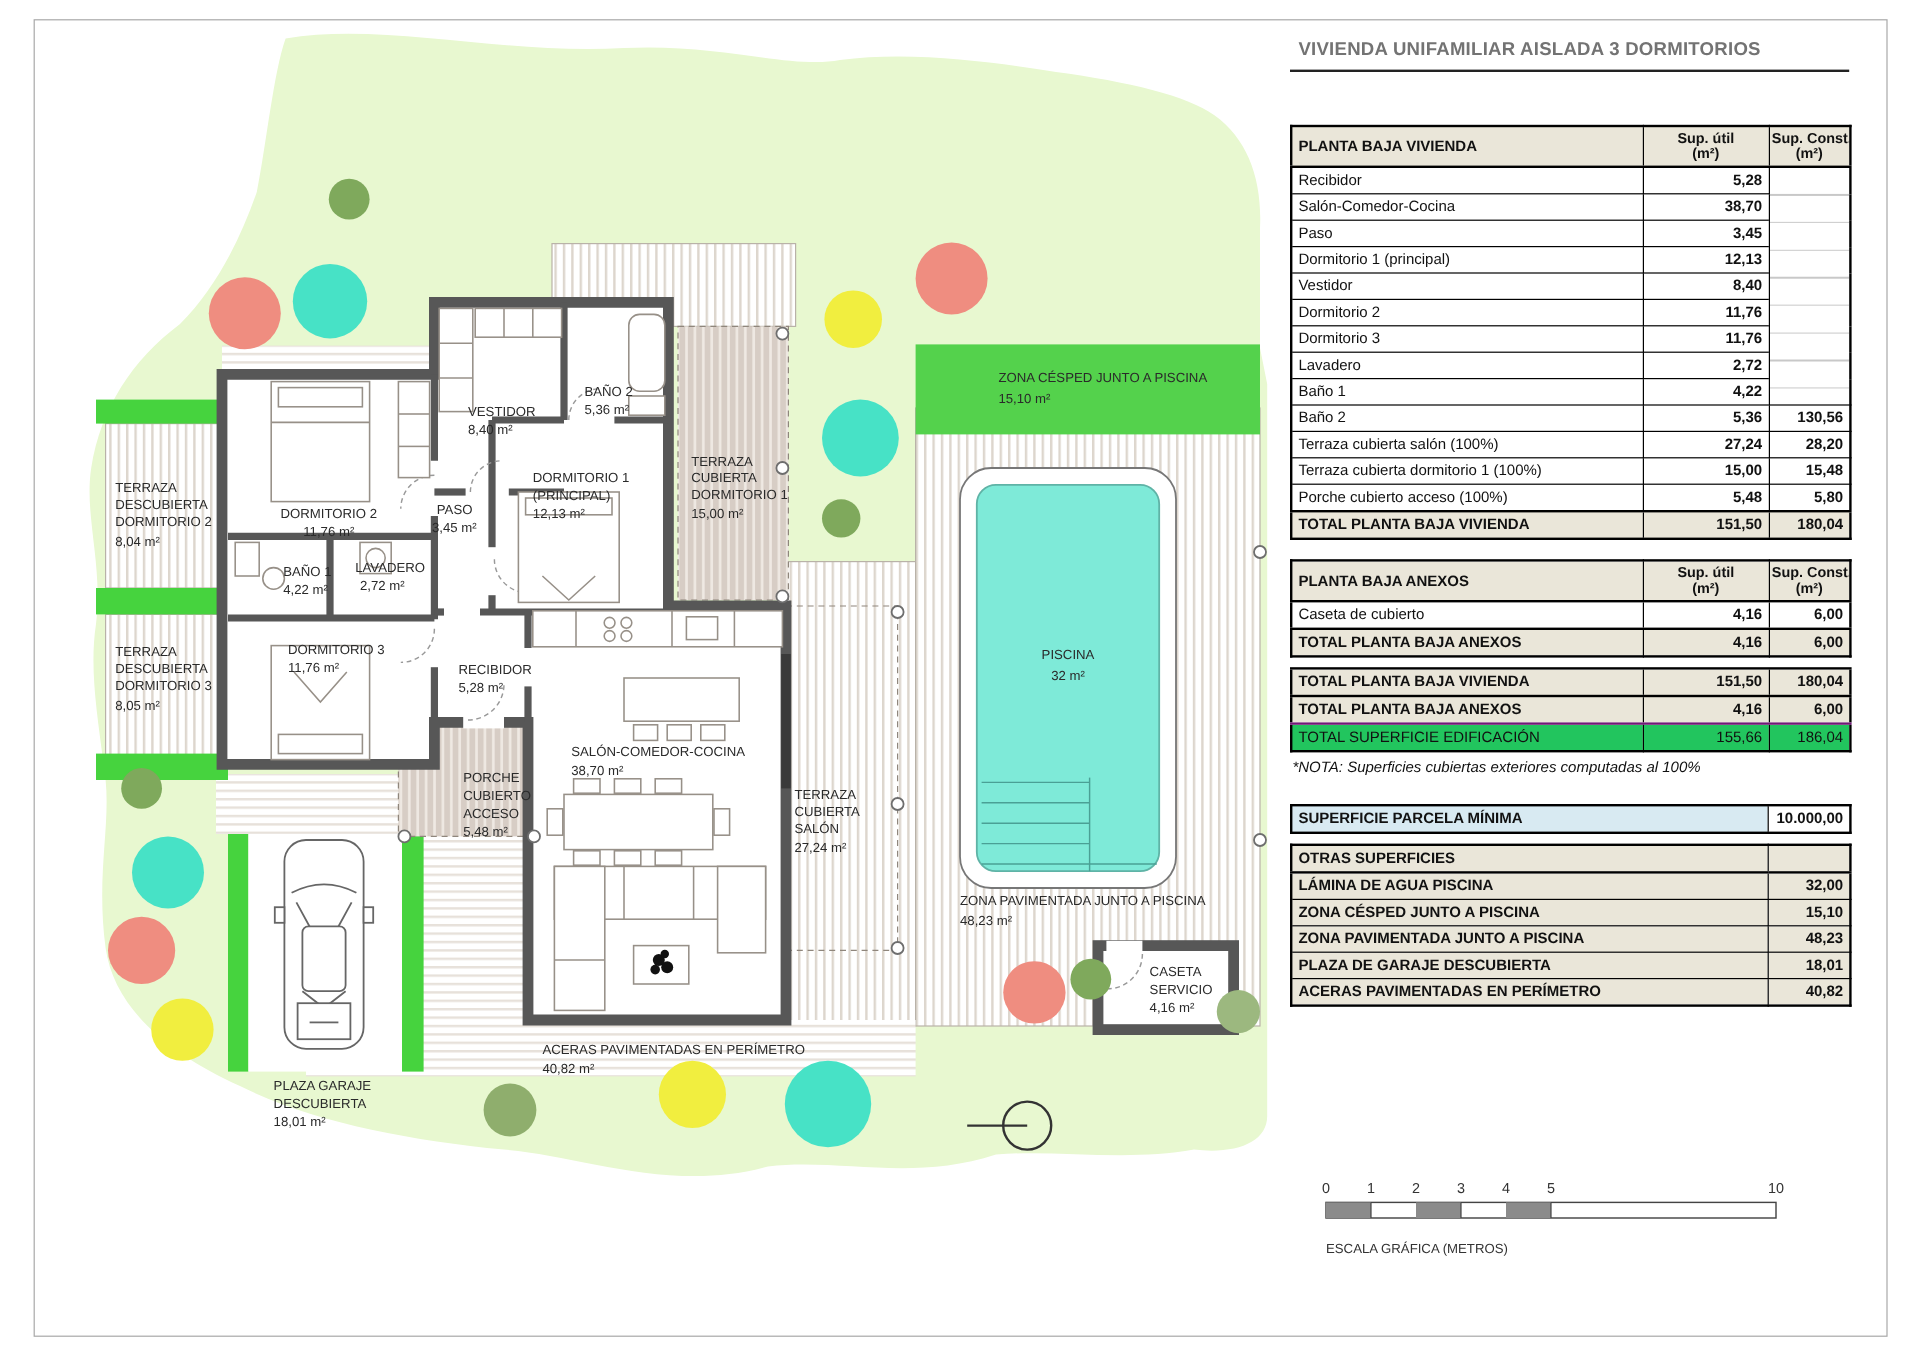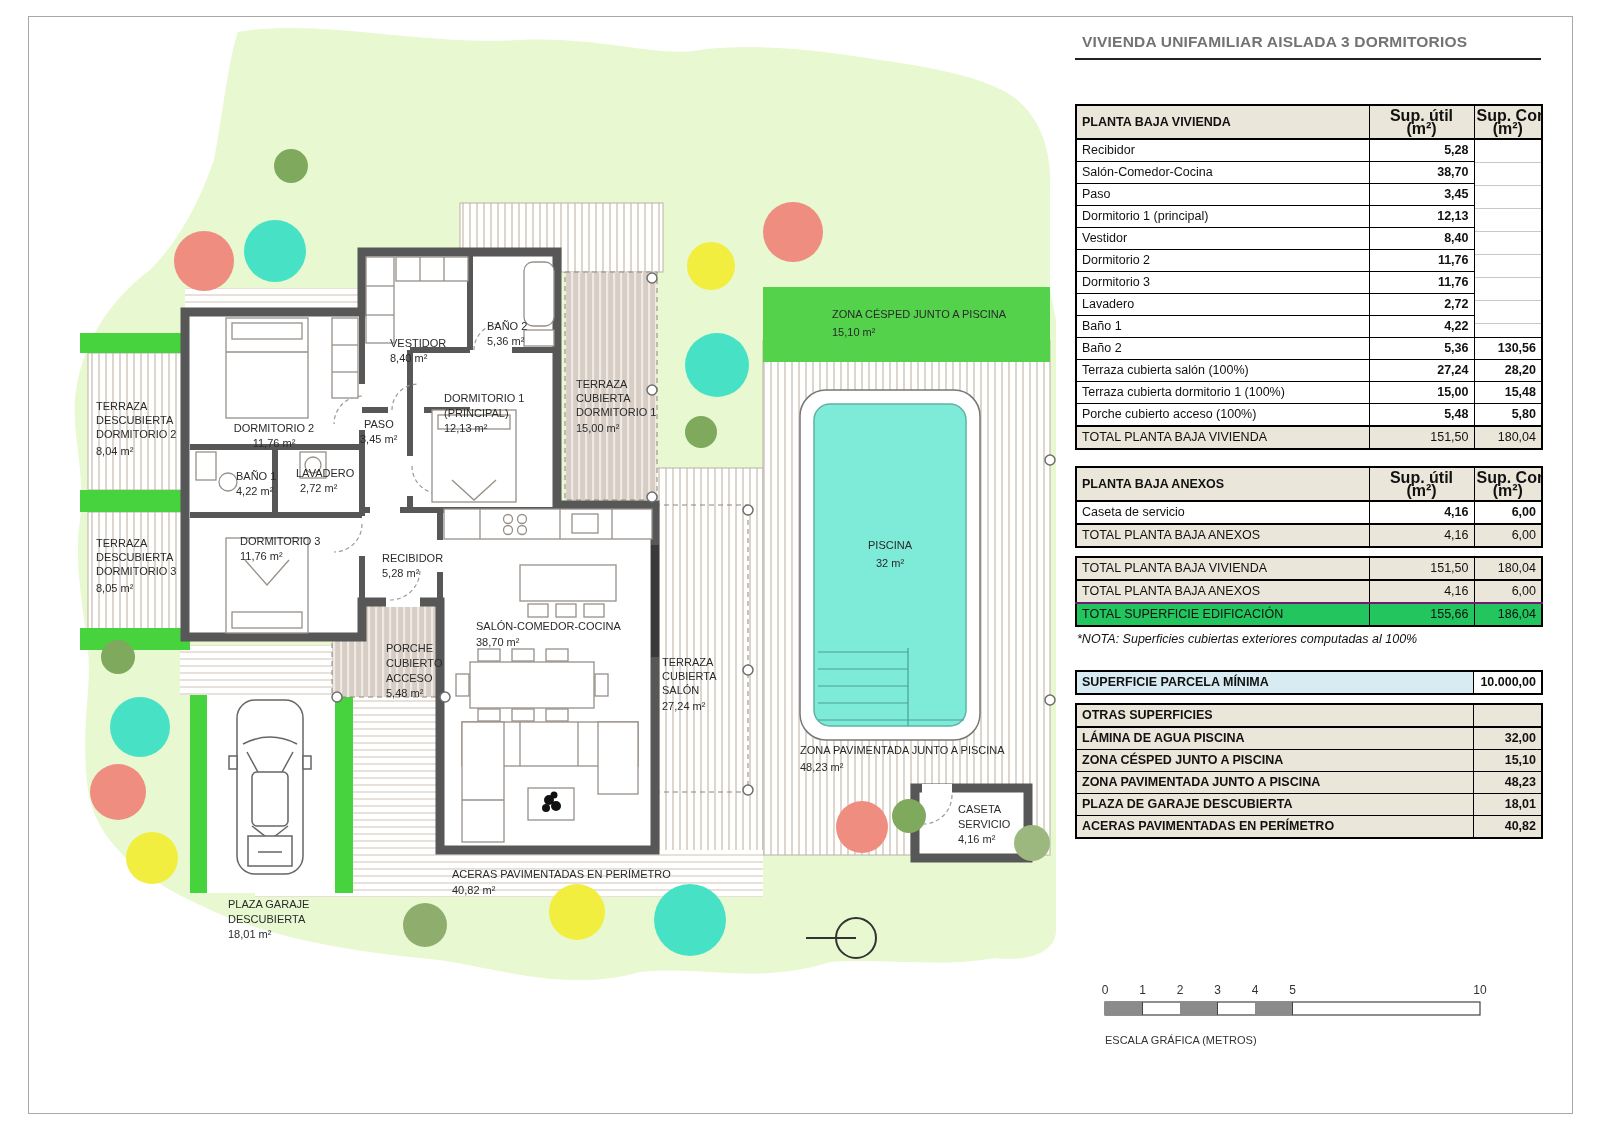--- a/index.html
+++ b/index.html
@@ -10,23 +10,23 @@
   .page-frame{position:absolute;left:28px;top:16px;width:1543px;height:1096px;
     border:1px solid #a8a8a8;pointer-events:none;}
   .plan-wrap{position:absolute;left:0;top:0;width:1075px;height:1130px;}
   .rightpanel{position:absolute;left:1075px;top:30px;width:466px;}
   .rp-title{font-size:15.5px;font-weight:bold;color:#737373;padding:3px 2px 7px 7px;
     border-bottom:2px solid #222;margin-bottom:14px;letter-spacing:.2px;}
   table.rt{border-collapse:collapse;width:466px;table-layout:fixed;border:2px solid #000;}
   .rt th,.rt td{border:1px solid #000;font-size:12.5px;color:#111;padding:1px 5px;
     height:19px;line-height:19px;overflow:hidden;white-space:nowrap;}
   .rt th{background:#eae6d9;font-weight:bold;text-align:left;border-bottom:2px solid #000;}
-  .rt th.ctr{text-align:center;font-size:16px;line-height:13px;padding:3px 2px;}
+  .rt th.ctr{text-align:center;font-size:12px;line-height:13px;padding:3px 2px;}
   .rt td.num{text-align:right;font-weight:bold;}
-  .rt tr.total td{background:#eae6d9;font-weight:normal;border-top:2px solid #000;}
+  .rt tr.total td{background:#eae6d9;font-weight:bold;border-top:2px solid #000;}
   .rt tr.blue td{background:#22c55e;font-weight:normal;border-top:2px solid #701a75;}
   .rt td.ghost{background:repeating-linear-gradient(to bottom,#ffffff 0 22px,#c8c8c8 22px 23px);}
   .rt td.beige{background:#eae6d9;font-weight:bold;}
   .rt td.bluecell{background:#d8eaf2;font-weight:bold;} .mb16{margin-bottom:16px;margin-top:44px;} .mb18{margin-bottom:8px;}
   .note{font-size:12.5px;color:#111;margin:5px 0 24px 2px;font-style:italic;}
   .scalebar{position:absolute;left:0;top:942px;width:466px;height:120px;}
   svg text{font-family:"Liberation Sans",sans-serif;}
 </style>
 </head>
 <body>
@@ -426,21 +426,21 @@
         <col style="width:105px">
         <col style="width:68px">
       </colgroup>
     <tbody>
         <tr>
       <th>PLANTA BAJA ANEXOS</th>
       <th class="ctr"><span>Sup. útil</span><br><span>(m²)</span></th>
       <th class="ctr"><span>Sup. Const.</span><br><span>(m²)</span></th>
     </tr>
     <tr>
-          <td>Caseta de servicio</td>
+          <td>Caseta de cubierto</td>
           <td class="num">4,16</td>
           <td class="num">6,00</td>
         </tr>
     <tr class="total">
           <td>TOTAL PLANTA BAJA ANEXOS</td>
           <td class="num">4,16</td>
           <td class="num">6,00</td>
         </tr>
   </tbody>
     </table>

